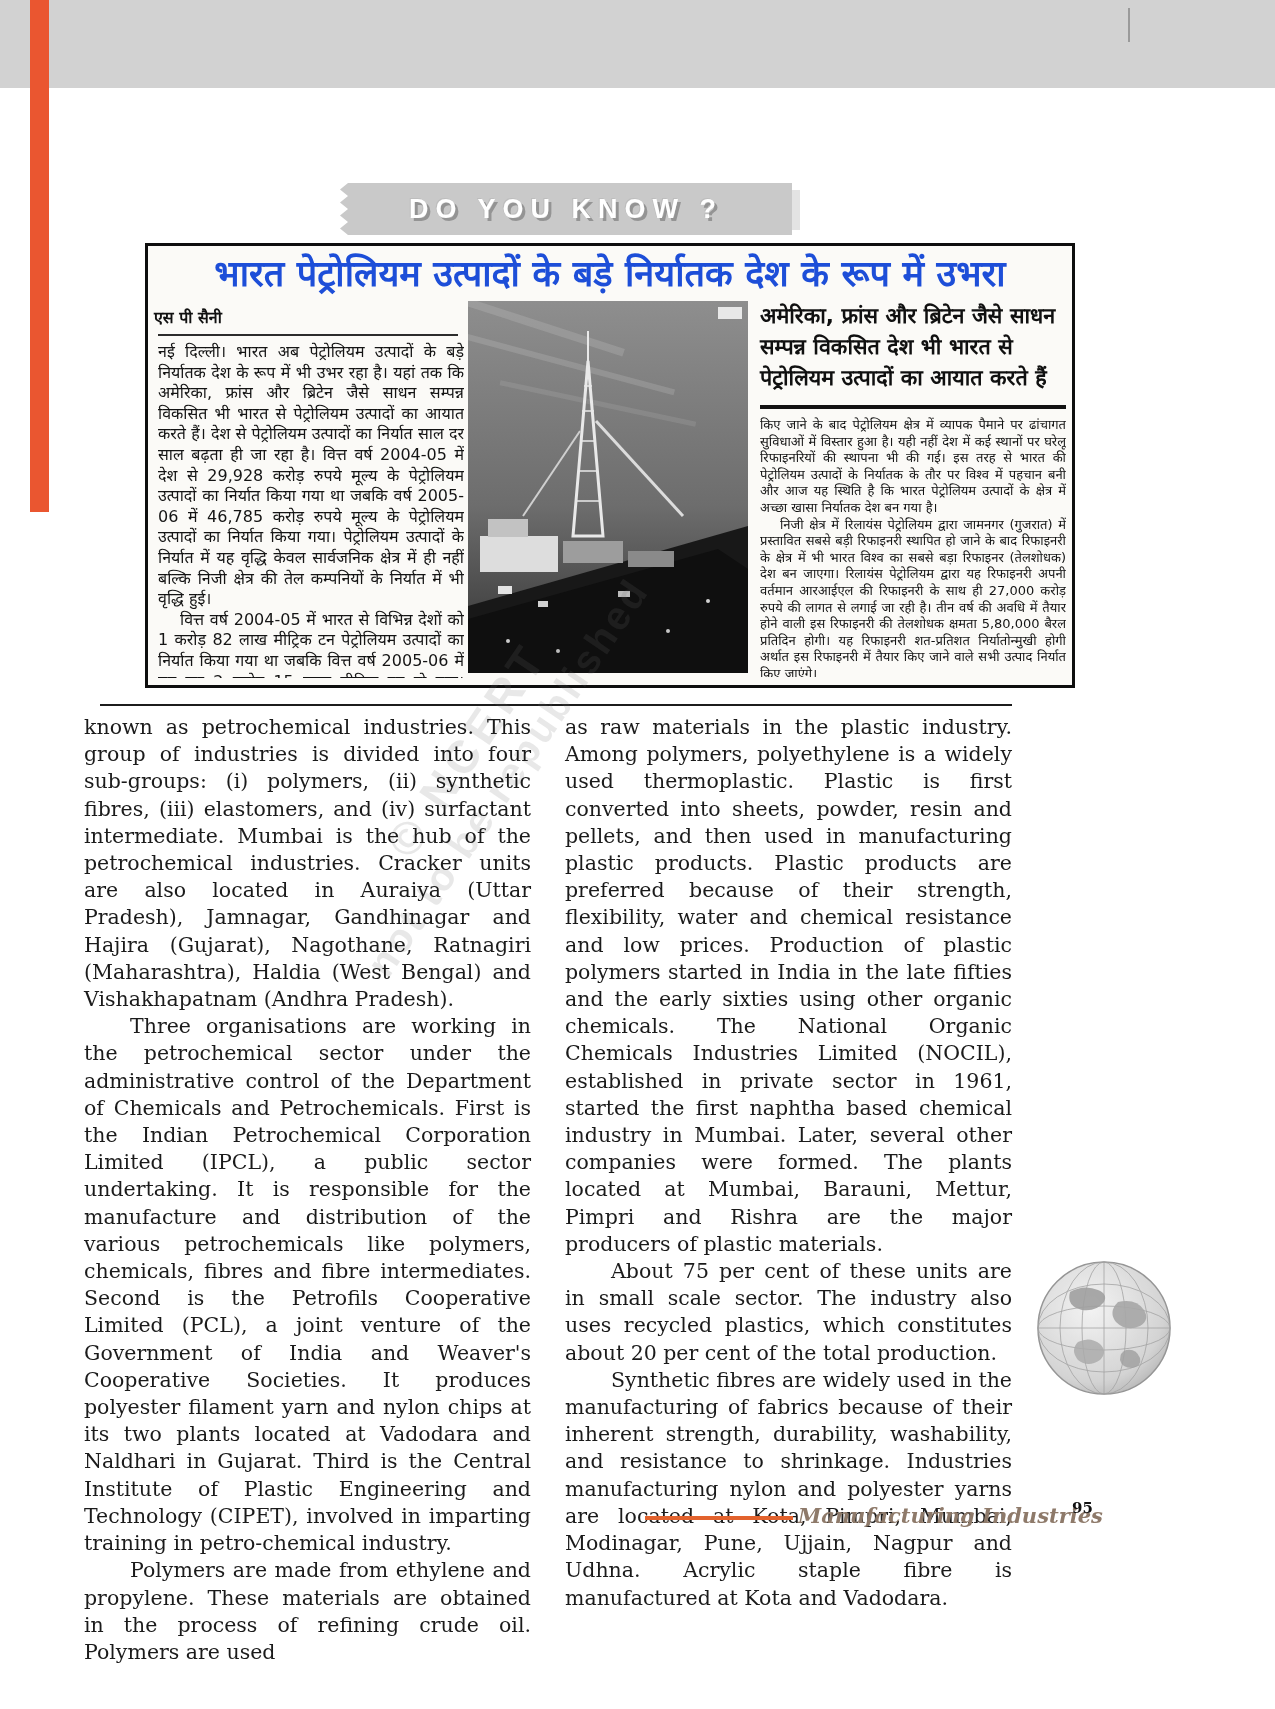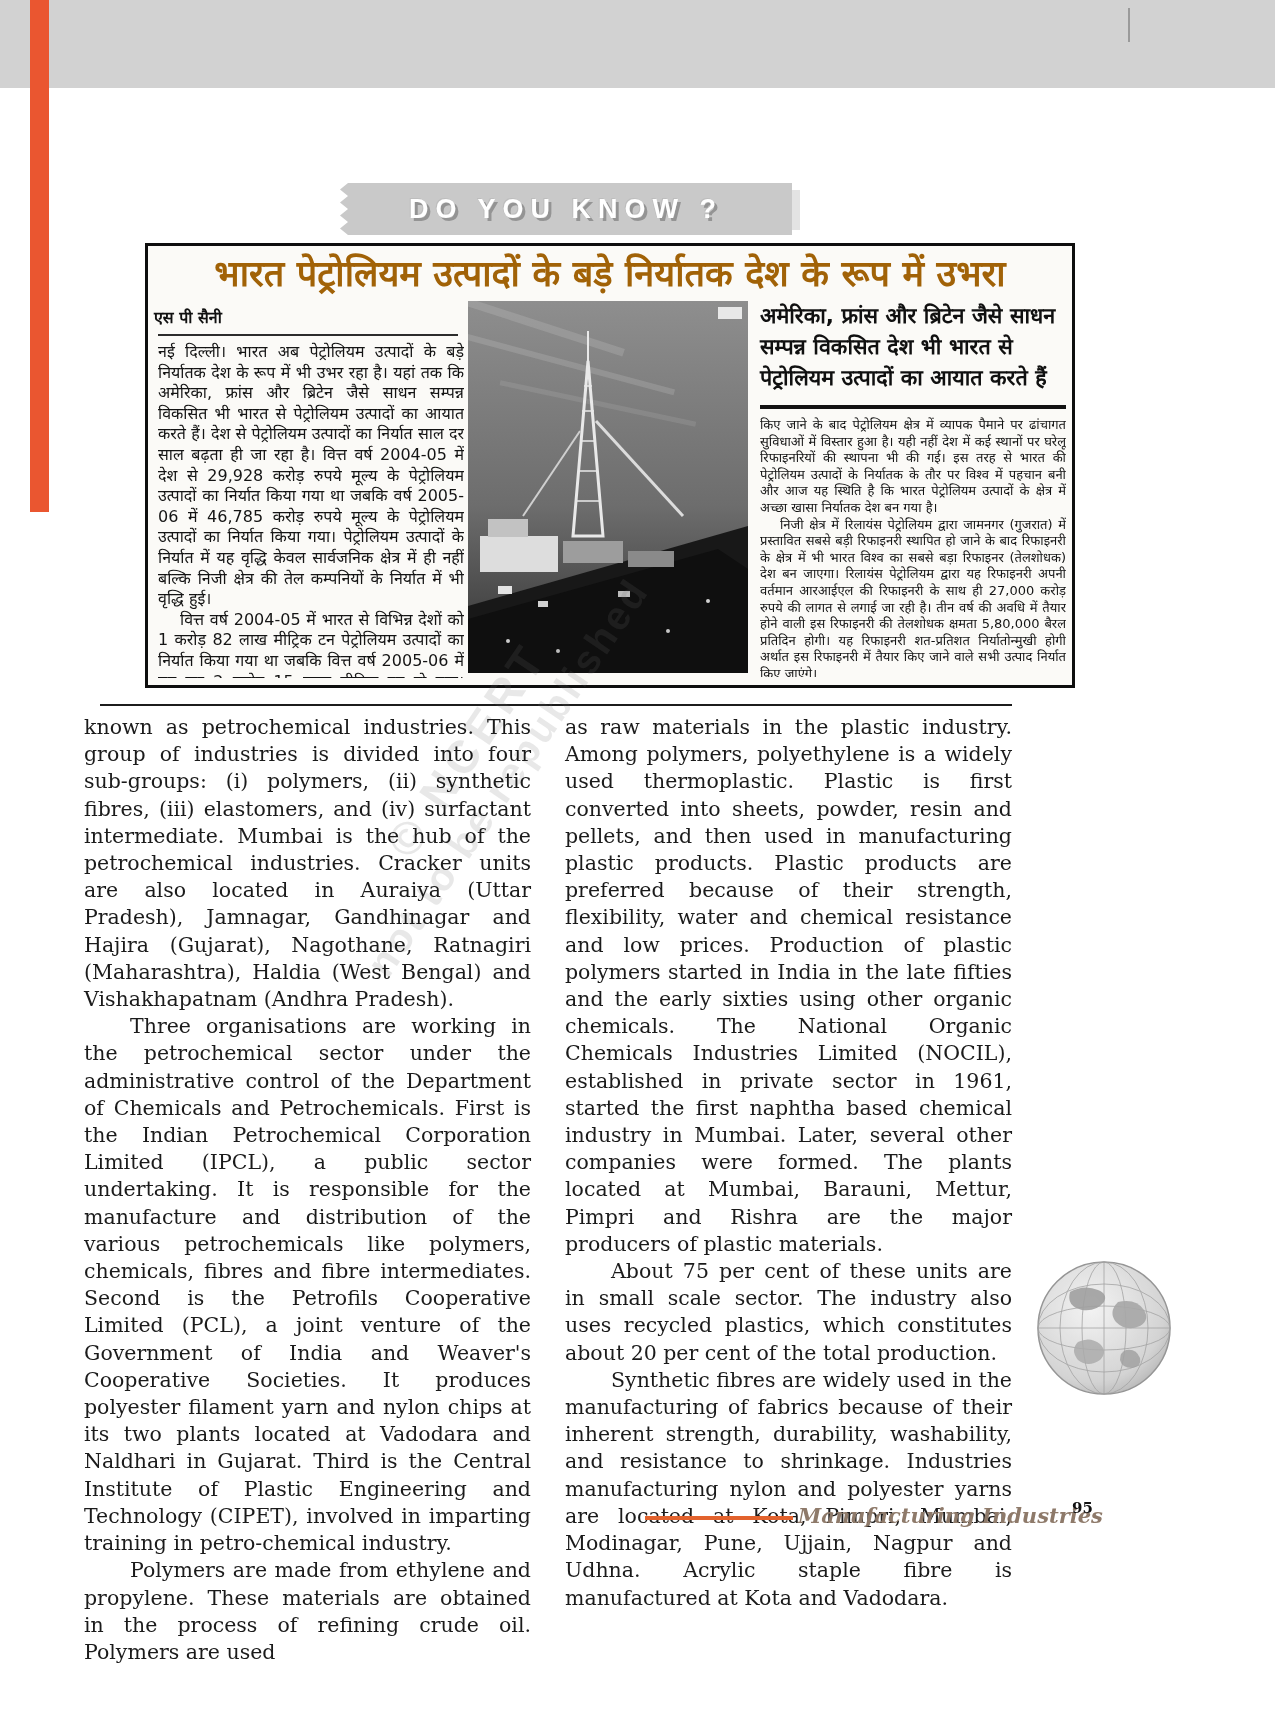--- a/index.html
+++ b/index.html
@@ -17,21 +17,21 @@
        display:flex;align-items:center;justify-content:center;}
   .dyk-shadow{position:absolute;left:348px;top:190px;width:452px;height:40px;background:#e3e3e3;}
   .dyk span{font-family:"Liberation Sans",sans-serif;font-weight:900;font-size:27px;letter-spacing:7px;
        color:#ffffff;text-shadow:3px 3px 0 #949494, -1px -1px 0 #bdbdbd;white-space:nowrap;}
 
   
   .clip{position:absolute;left:145px;top:243px;width:930px;height:445px;background:#fbfaf7;
         border:3px solid #0e0e0e;box-sizing:border-box;overflow:hidden;}
   .clip-head{position:absolute;left:8px;top:2px;width:908px;height:52px;
         font-family:"DejaVu Sans",sans-serif;font-weight:700;font-size:36px;line-height:52px;
-        color:#a16207;white-space:nowrap;overflow:hidden;text-align:center;}
+        color:#1d4ed8;white-space:nowrap;overflow:hidden;text-align:center;}
   .clip-byline{position:absolute;left:6px;top:60px;font-family:"DejaVu Sans",sans-serif;
         font-weight:700;font-size:16px;color:#111;}
   .byline-rule{position:absolute;left:10px;top:88px;width:300px;height:2px;background:#2c2c2c;}
   .clip-colL{position:absolute;left:10px;top:96px;width:306px;height:336px;
         font-family:"DejaVu Sans",sans-serif;font-size:16px;line-height:20.6px;color:#141414;
         text-align:justify;overflow:hidden;}
   .clip-colL p{margin:0;}
   .clip-colL p + p{text-indent:22px;}
   .clip-photo{position:absolute;left:320px;top:55px;width:280px;height:372px;overflow:hidden;}
   .clip-colR{position:absolute;left:612px;top:54px;width:306px;}

